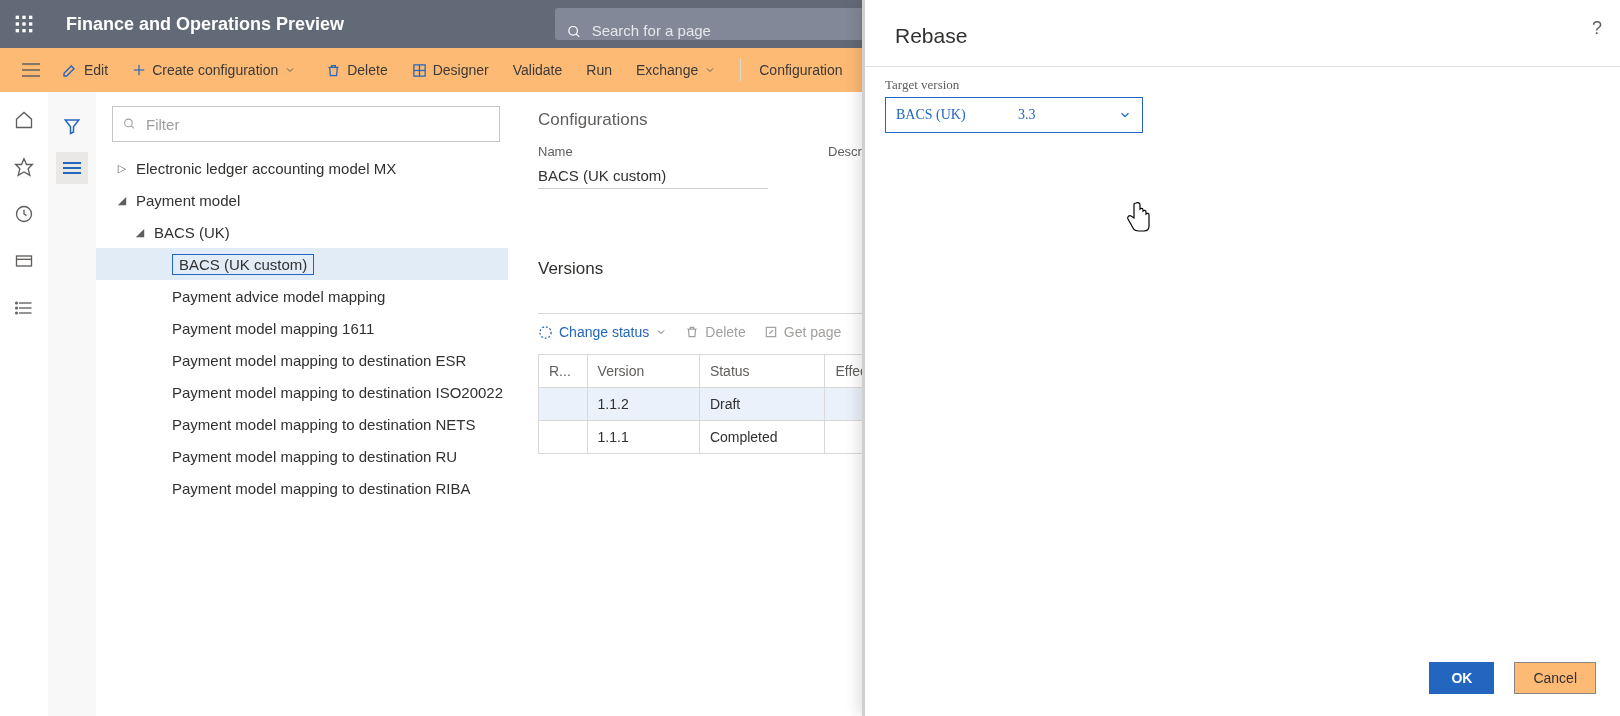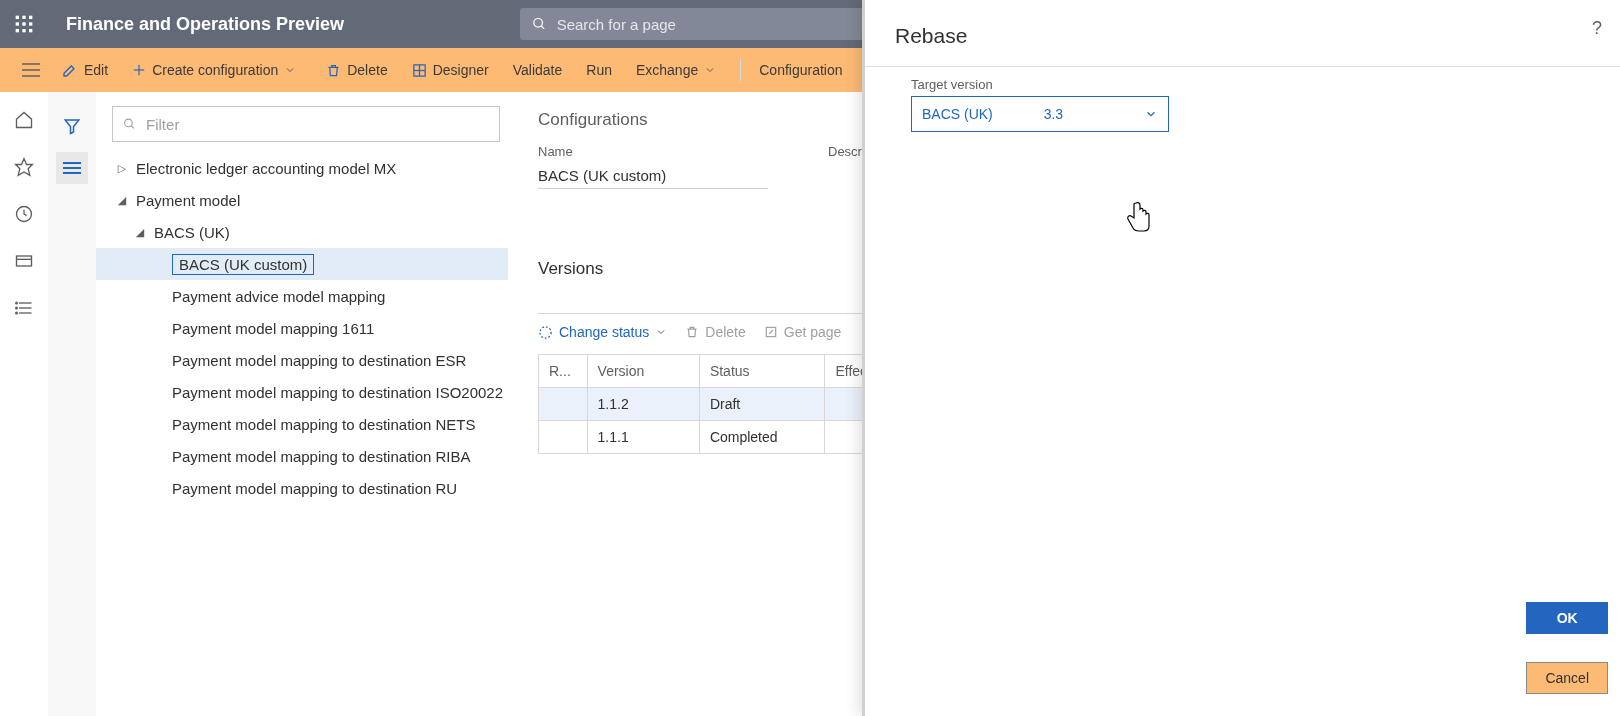--- a/index.html
+++ b/index.html
@@ -1,21 +1,21 @@
 <!DOCTYPE html>
 <html><head>
 <meta charset="utf-8">
 <style>
   html,body{margin:0;padding:0;font-family:"Segoe UI",Arial,sans-serif;font-size:14px;color:#323130;background:#fff;width:1620px;height:716px;overflow:hidden;}
   
   .topbar{height:48px;background:#636a77;color:#fff;display:flex;align-items:center;}
   .waffle{width:48px;height:48px;display:flex;align-items:center;justify-content:center;}
   .waffle svg{width:20px;height:20px;}
   .app-title{font-size:18px;font-weight:600;margin-left:18px;white-space:nowrap;}
-  .search-box{position:absolute;left:520px;top:8px;height:32px;width:320px;background:#828897;border-radius:3px;display:flex;align-items:center;padding:0 12px;color:#fff;}
+  .search-box{position:absolute;left:555px;top:8px;height:32px;width:320px;background:#828897;border-radius:3px;display:flex;align-items:flex-end;padding:0 12px;color:#fff;}
   .search-box input{background:transparent;border:none;outline:none;color:#fff;font-size:15px;width:100%;margin-left:8px;}
   .search-box input::placeholder{color:#e6e7ea;}
   
   .cmdbar{height:44px;border-bottom:1px solid #d9d8d7;display:flex;align-items:center;padding-left:12px;background:#fdba74;position:relative;}
   .hamburger{width:38px;height:44px;display:flex;align-items:center;justify-content:center;}
   .cmdbar .btn{display:flex;align-items:center;height:44px;padding:0 12px;color:#3b3a39;cursor:default;}
   .cmdbar .btn svg{margin-right:6px;}
   .cmdbar .sep{width:1px;height:22px;background:#d9d8d7;margin:0 6px;}
   
   .leftrail{position:absolute;left:0;top:92px;width:48px;height:624px;border-right:1px solid #e1dfdd;background:#fff;display:flex;flex-direction:column;align-items:center;padding-top:18px;gap:24px;}
@@ -50,27 +50,27 @@
   table.ver-table{border-collapse:collapse;margin-top:14px;width:100%;}
   table.ver-table th,table.ver-table td{border:1px solid #d9d8d7;padding:8px 10px;text-align:left;font-weight:400;font-size:14px;}
   table.ver-table th{color:#605e5c;background:#fff;}
   table.ver-table tr.sel td{background:#eaf1fb;}
   
   .panel{position:absolute;right:0;top:0;width:755px;height:716px;background:#fff;border-left:3px solid #d0d0ce;box-shadow:-4px 0 14px rgba(0,0,0,0.12);}
   .panel-head{padding:24px 30px 18px 30px;font-size:21px;font-weight:400;border-bottom:1px solid #e1dfdd;}
   .help-icon{position:absolute;right:18px;top:18px;color:#605e5c;font-size:18px;}
   .section-head{display:flex;align-items:center;justify-content:space-between;padding:18px 30px 8px 30px;font-size:19px;font-weight:600;}
   .section-head .chev-up{color:#605e5c;}
-  .param-block{padding:10px 46px;}
+  .param-block{padding:10px 20px;font-family:Liberation Serif, serif;}
   .param-label{font-size:13px;color:#605e5c;margin-bottom:4px;}
   .dropdown{width:236px;height:34px;border:1px solid #2266bf;display:flex;align-items:center;padding:0 10px;justify-content:space-between;color:#2266bf;}
   .dropdown .dd-left{color:#2266bf;}
   .dropdown .dd-right{color:#2266bf;margin-right:30px;}
   
-  .panel-footer{position:absolute;bottom:22px;right:12px;display:flex;gap:28px;flex-direction:column;}
+  .panel-footer{position:absolute;bottom:22px;right:24px;display:flex;gap:20px;}
   .btn-primary{background:#2266bf;color:#fff;border:none;height:32px;padding:0 22px;font-size:14px;font-weight:600;cursor:pointer;}
   .btn-secondary{background:#fdba74;color:#323130;border:1px solid #8a8886;height:32px;padding:0 18px;font-size:14px;cursor:pointer;}
   .cursor-ptr{position:absolute;pointer-events:none;}
 </style>
 </head>
 <body>
 
 <div class="topbar">
   <div class="waffle">
     <svg viewBox="0 0 24 24" fill="#fff">
@@ -233,25 +233,25 @@
     <div class="tree-row indent2">
         <span class="caret"></span>
         <span class="label">Payment model mapping to destination ISO20022</span>
       </div>
     <div class="tree-row indent2">
         <span class="caret"></span>
         <span class="label">Payment model mapping to destination NETS</span>
       </div>
     <div class="tree-row indent2">
         <span class="caret"></span>
+        <span class="label">Payment model mapping to destination RU</span>
+      </div>
+    <div class="tree-row indent2">
+        <span class="caret"></span>
         <span class="label">Payment model mapping to destination RIBA</span>
-      </div>
-    <div class="tree-row indent2">
-        <span class="caret"></span>
-        <span class="label">Payment model mapping to destination RU</span>
       </div>
   </div>
 </div>
 
 <div class="detail-pane">
   <h3>Configurations</h3>
   <div class="form-row">
     <div>
       <div class="field-label">Name</div>
       <div class="field-value">BACS (UK custom)</div>

